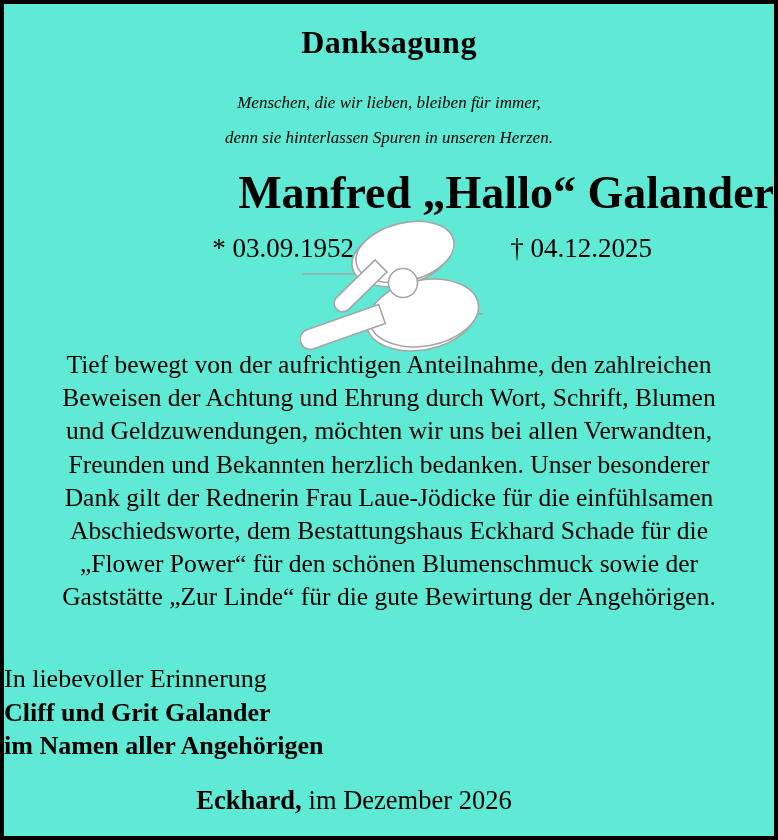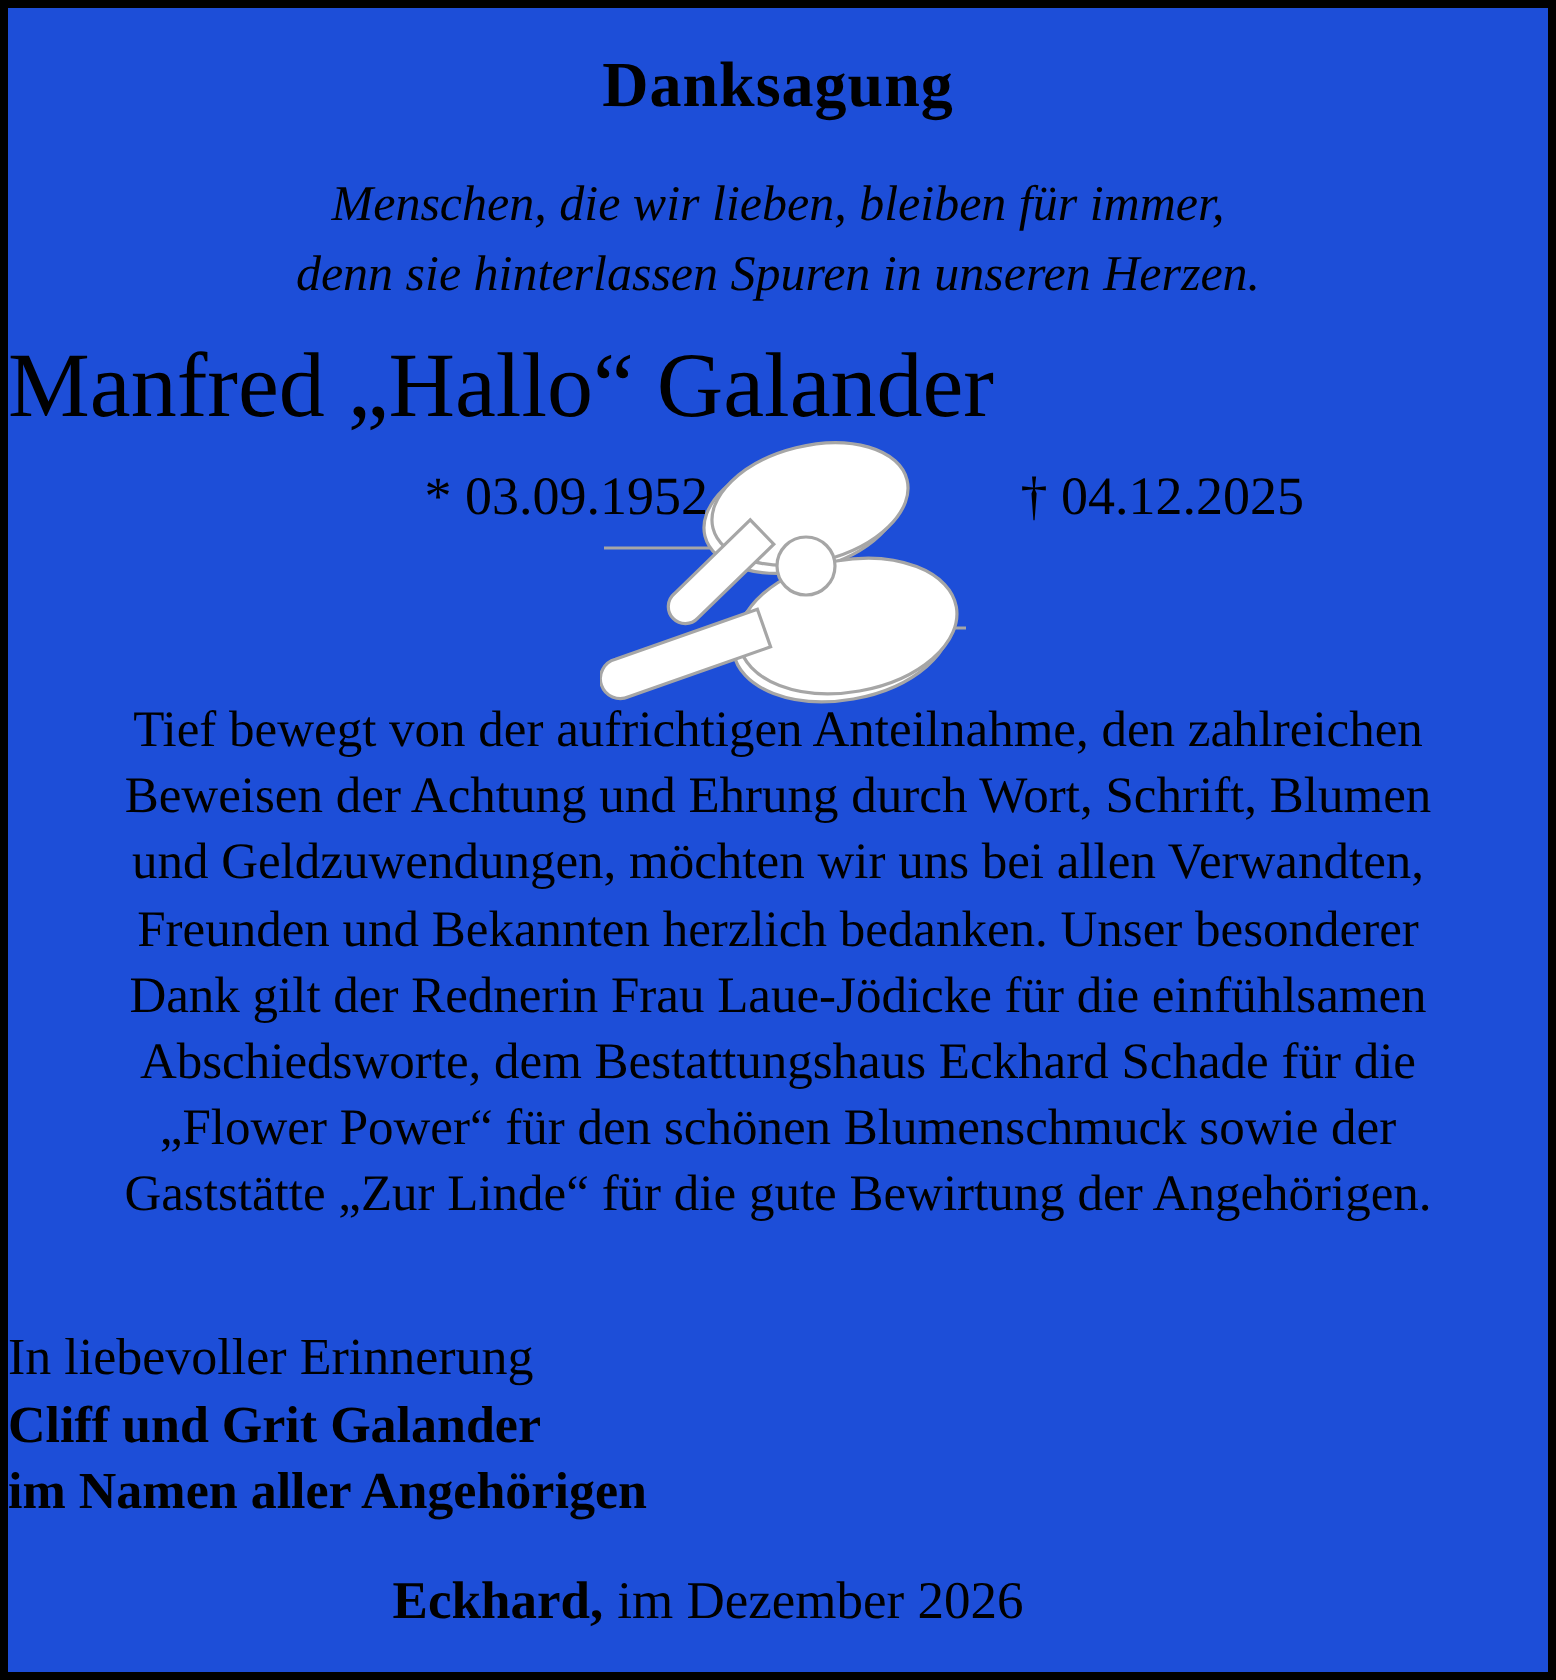--- a/index.html
+++ b/index.html
@@ -6,21 +6,21 @@
     margin: 0;
     padding: 0;
     background: #ffffff;
   }
   .page {
     position: relative;
     width: 778px;
     height: 840px;
     box-sizing: border-box;
     border: 4px solid #000000;
-    background: #1d4ed8;
+    background: #5eead4;
     font-family: "Liberation Serif", "DejaVu Serif", serif;
     color: #000000;
     overflow: hidden;
   }
   .title {
     position: absolute;
     top: 20px;
     left: 0;
     width: 100%;
     text-align: center;
@@ -28,31 +28,31 @@
     font-weight: bold;
     letter-spacing: 0.5px;
   }
   .quote {
     position: absolute;
     top: 81px;
     left: 0;
     width: 100%;
     text-align: center;
     font-style: italic;
-    font-size: 25px;
+    font-size: 17px;
     line-height: 35px;
   }
   .name {
     position: absolute;
     top: 163px;
     left: 0;
     width: 100%;
-    text-align: left;
+    text-align: right;
     font-size: 46px;
-    font-weight: normal;
+    font-weight: bold;
     line-height: 1.15;
   }
   .date {
     position: absolute;
     top: 229px;
     font-size: 27px;
     text-align: right;
     width: 220px;
   }
   .date.birth { left: 130px; }

